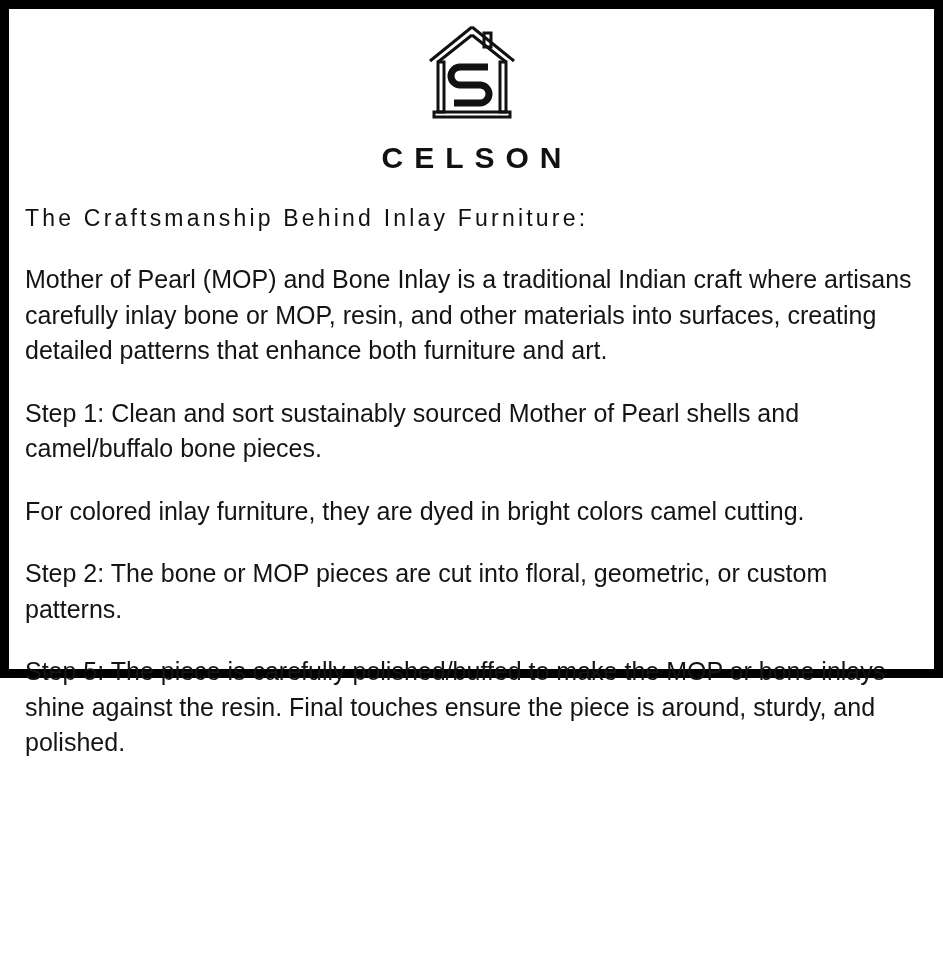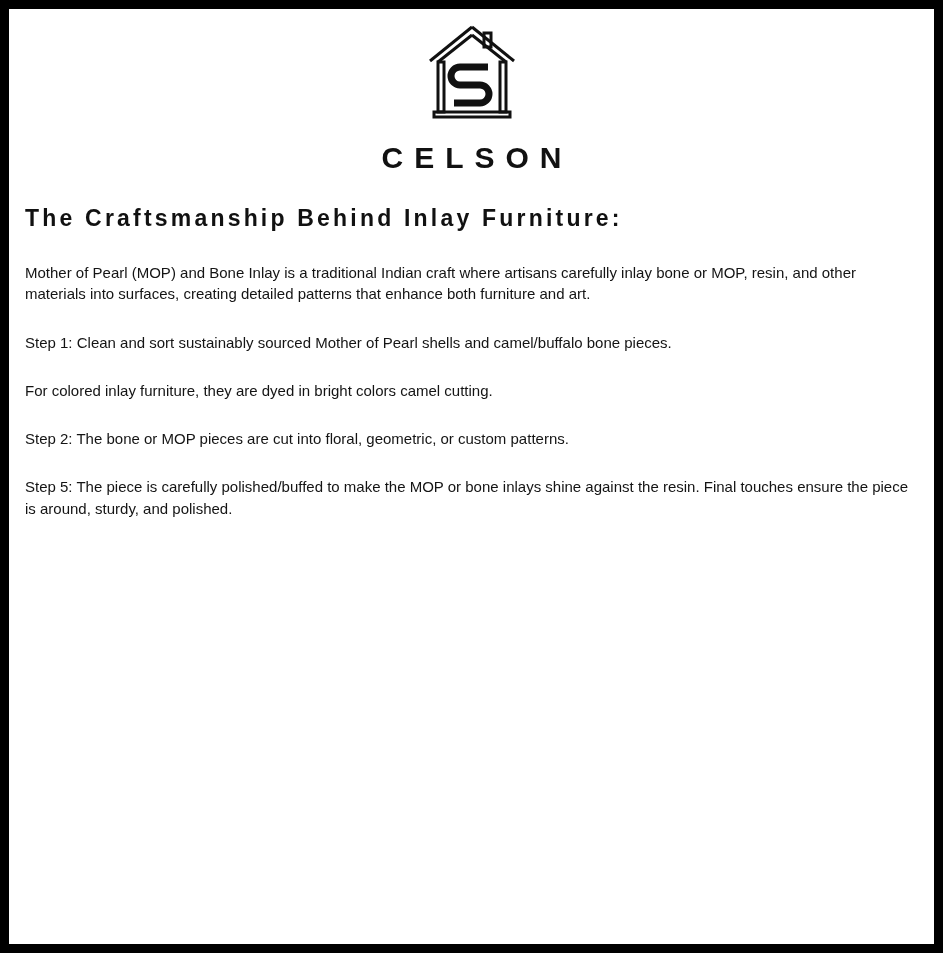--- a/index.html
+++ b/index.html
@@ -10,21 +10,21 @@
   body {
     width: 943px;
     height: 953px;
     font-family: "Liberation Sans", sans-serif;
     color: #111111;
     overflow: hidden;
   }
   .page {
     box-sizing: border-box;
     width: 943px;
-    height: 953px;
+    height: 678px;
     border: 9px solid #000000;
     background: #ffffff;
     padding: 10px 16px 0 16px;
   }
   .brand-block {
     text-align: center;
     padding-top: 4px;
   }
   .logo {
     display: block;
@@ -34,28 +34,28 @@
     font-family: "Liberation Sans", sans-serif;
     font-size: 30px;
     font-weight: 700;
     letter-spacing: 11px;
     color: #111111;
     margin-top: 18px;
     text-indent: 11px;
   }
   .doc-title {
     font-size: 23px;
-    font-weight: 700;
+    font-weight: 400;
     letter-spacing: 3.2px;
     color: #111111;
     margin-top: 30px;
     margin-bottom: 2px;
   }
   .body-text {
-    font-size: 15px;
+    font-size: 25px;
     line-height: 1.42;
     color: #141414;
     margin-top: 30px;
   }
   .para {
     margin: 0 0 27px 0;
   }
   .para:last-child {
     margin-bottom: 0;
   }

